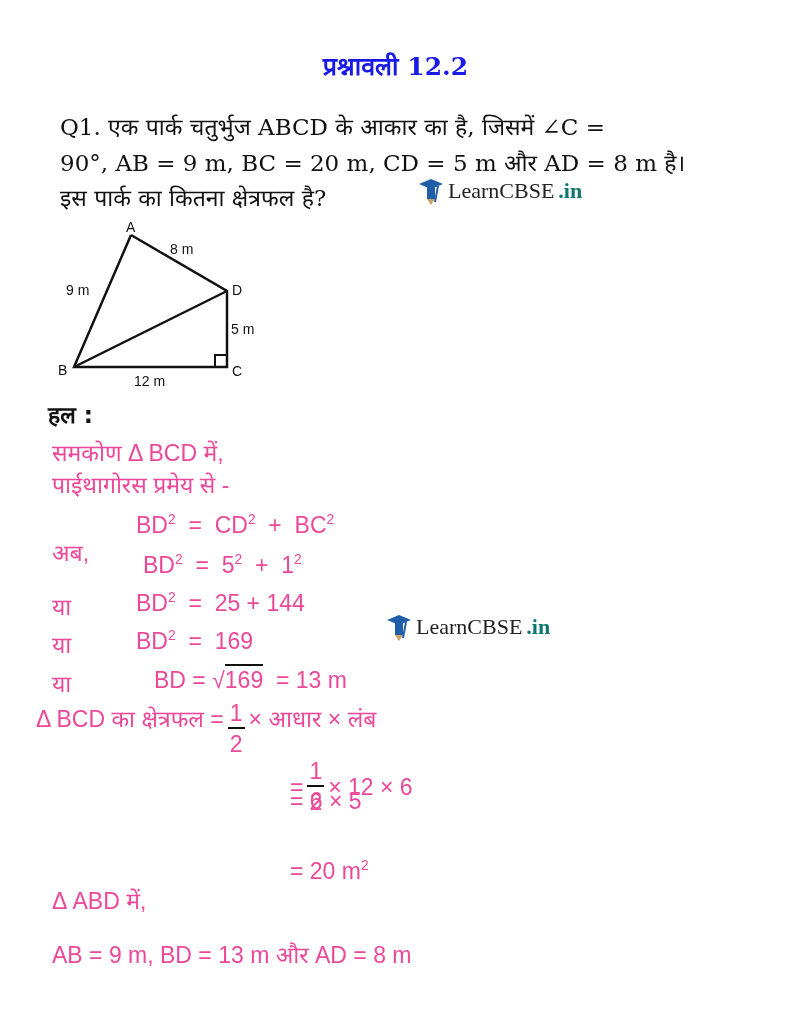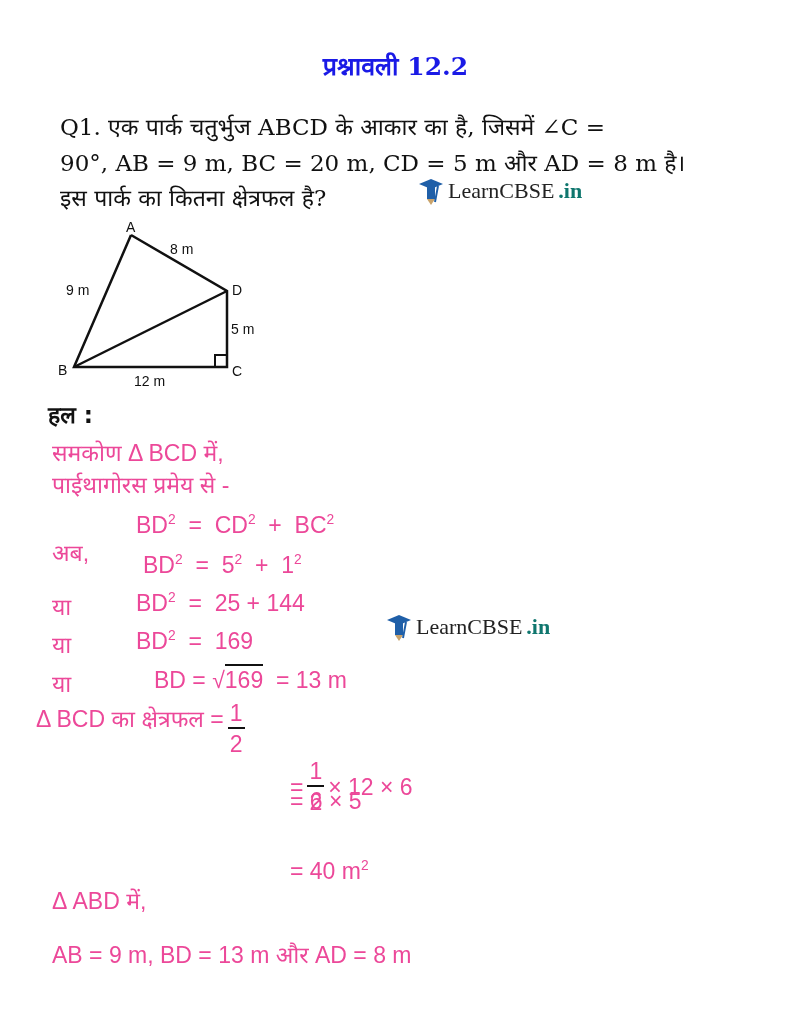--- a/index.html
+++ b/index.html
@@ -91,28 +91,29 @@
 <div class="abs sol" style="left:154px; top:667px">
   <span>BD =</span> √<span class="sqrt">169</span>&nbsp; <span>=  13  m</span>
 </div>
 
 <div class="abs sol" style="left:36px; top:702px; display:flex; align-items:flex-start">
   <span>Δ BCD का क्षेत्रफल =</span>
   <span class="frac">
       <span class="num">1</span>
       <span class="den">2</span>
     </span>
+  <span>× आधार × लंब</span>
 </div>
 
 <div class="abs sol" style="left:290px; top:760px; display:flex; align-items:center">
   <span>=</span>
   <span class="frac">
       <span class="num">1</span>
       <span class="den">2</span>
     </span>
   <span>×  12  ×  6</span>
 </div>
 
 <div class="abs sol" style="left:290px; top:788px">=  6  ×  5</div>
-<div class="abs sol" style="left:290px; top:858px"><span>=  40  m</span><sup>2</sup></div>
+<div class="abs sol" style="left:290px; top:858px"><span>=  20  m</span><sup>2</sup></div>
 
 <div class="abs sol" style="left:52px; top:884px">Δ ABD में,</div>
 <div class="abs sol" style="left:52px; top:938px">AB  =  9  m,  BD  =  13  m  और AD  =  8  m</div>
 
 </body></html>

